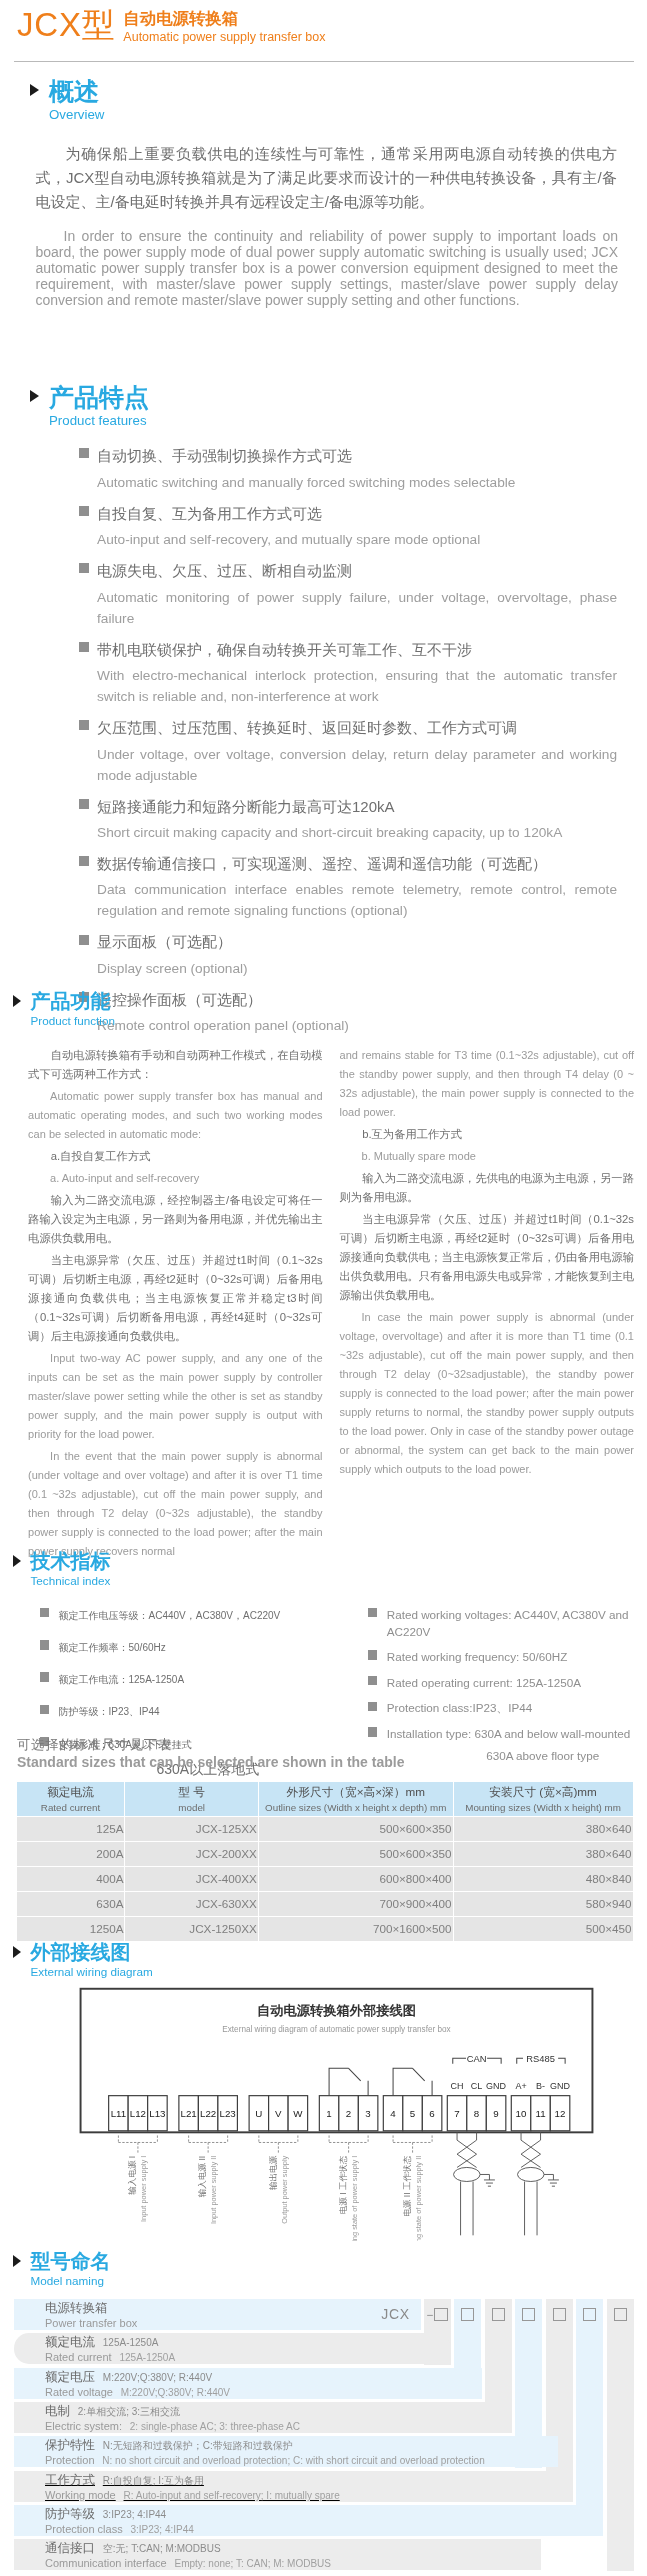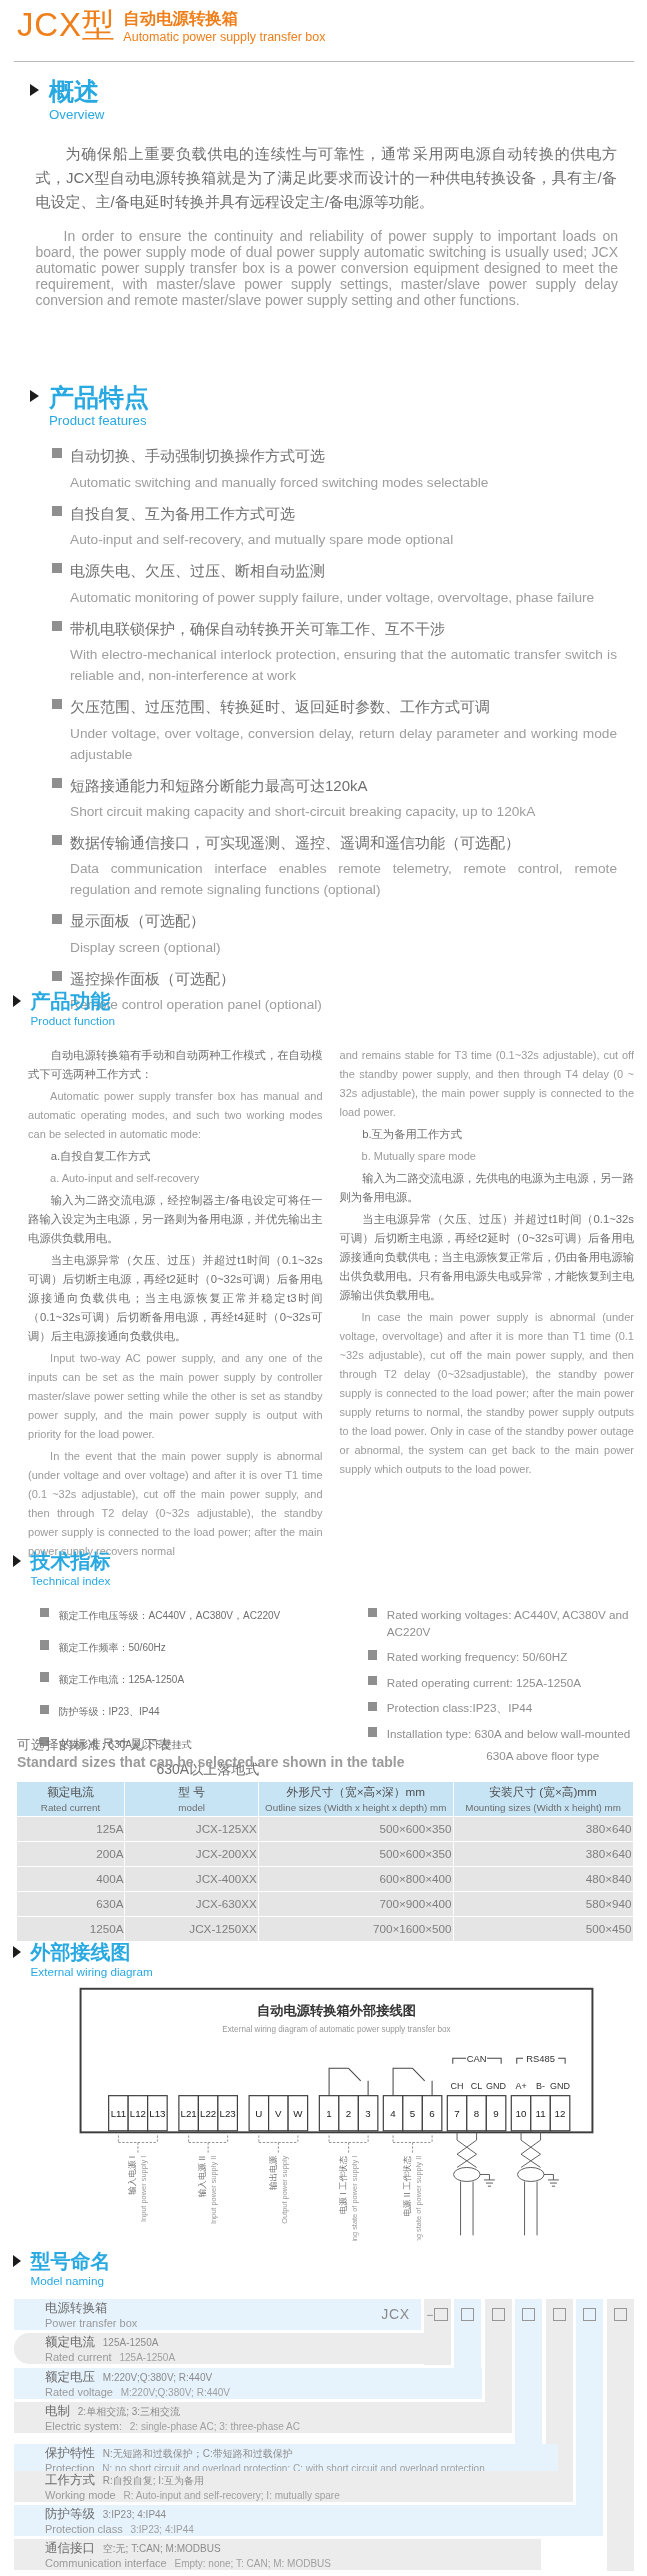--- a/index.html
+++ b/index.html
@@ -25,21 +25,21 @@
   .sechead.later .sec-cn{font-size:20px;}
   .sechead.later .sec-en{font-size:11.7px;}
 
   
   .ov-cn{margin:20px 31px 0 35px;font-size:15px;color:#6e6e6e;line-height:24px;
          text-align:justify;text-indent:2em;}
   .ov-en{margin:14px 30px 0 35px;font-size:14px;color:#9b9b9b;line-height:16px;
          text-align:justify;text-indent:2em;}
 
   
-  .feat-list{margin-top:17px;}
+  .feat-list{margin-top:17px;padding-left:27px;}
   .feat{position:relative;padding-left:70px;padding-right:31px;margin-bottom:10px;}
   .sq{position:absolute;left:52px;top:3.1px;width:10px;height:10px;background:#8f8f8f;}
   .feat-cn{font-size:15px;color:#6f6f6f;line-height:22.6px;}
   .feat-en{font-size:13.7px;color:#9e9e9e;line-height:21px;margin-top:3.9px;text-align:justify;}
 
   
   .func-cols{display:flex;gap:17px;margin:19px 14px 0 15.6px;}
   .func-col{width:306px;}
   .fp{margin:0 0 3.1px 0;line-height:19px;text-align:justify;}
   .fp.cn{font-size:11.3px;color:#6f6f6f;text-indent:2em;}
@@ -491,27 +491,27 @@
         <div class="nm-l1"><span class="nm-label">额定电压</span><span class="nm-desc">M:220V;Q:380V; R:440V</span></div>
         <div class="nm-l2"><span>Rated voltage</span><span class="nm-desc">M:220V;Q:380V; R:440V</span></div>
       </div>
     </div>
     <div class="nm-band nm-gray" style="top:103px;width:498px;">
       <div class="nm-text">
         <div class="nm-l1"><span class="nm-label">电制</span><span class="nm-desc">2:单相交流; 3:三相交流</span></div>
         <div class="nm-l2"><span>Electric system:</span><span class="nm-desc">2: single-phase AC; 3: three-phase AC</span></div>
       </div>
     </div>
-    <div class="nm-band nm-blue" style="top:145px;width:544px;">
+    <div class="nm-band nm-blue" style="top:137px;width:544px;">
       <div class="nm-text">
         <div class="nm-l1"><span class="nm-label">保护特性</span><span class="nm-desc">N:无短路和过载保护；C:带短路和过载保护</span></div>
         <div class="nm-l2"><span>Protection</span><span class="nm-desc">N: no short circuit and overload protection; C: with short circuit and overload protection</span></div>
       </div>
     </div>
-    <div class="nm-band nm-gray" style="top:172px;width:559px;">
+    <div class="nm-band nm-gray" style="top:172px;width:559px;text-decoration:underline;">
       <div class="nm-text">
         <div class="nm-l1"><span class="nm-label">工作方式</span><span class="nm-desc">R:自投自复; I:互为备用</span></div>
         <div class="nm-l2"><span>Working mode</span><span class="nm-desc">R: Auto-input and self-recovery; I: mutually spare</span></div>
       </div>
     </div>
     <div class="nm-band nm-blue" style="top:206px;width:589px;">
       <div class="nm-text">
         <div class="nm-l1"><span class="nm-label">防护等级</span><span class="nm-desc">3:IP23; 4:IP44</span></div>
         <div class="nm-l2"><span>Protection class</span><span class="nm-desc">3:IP23; 4:IP44</span></div>
       </div>

